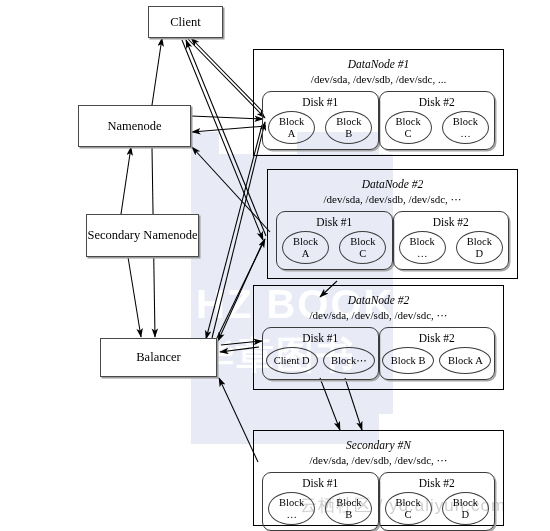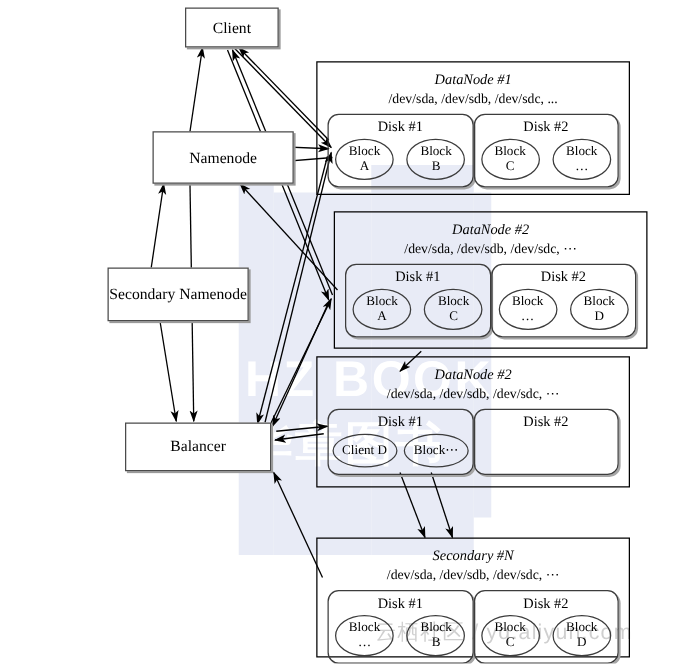--- a/index.html
+++ b/index.html
@@ -210,21 +210,21 @@
       <path d="M345,378 L362,430"></path>
 
       <path d="M258,462 L219,378"></path>
     </g>
   </svg>
 
   <div class="node" style="left:108px; top:6px; width:75px; height:32px;margin-left:40px;">
     <span>Client</span>
   </div>
 
-  <div class="node" style="left:78px; top:105px; width:113px; height:42px;margin-left:44px;">
+  <div class="node" style="left:78px; top:105px; width:113px; height:42px;">
     <span>Namenode</span>
   </div>
 
   <div class="node" style="left:66px; top:214px; width:113px; height:43px;margin-left:20px;">
     <span>Secondary Namenode</span>
   </div>
 
   <div class="node" style="left:100px; top:338px; width:117px; height:39px;">
     <span>Balancer</span>
   </div>
@@ -305,20 +305,28 @@
           <div class="block one-line">
             <span>Client D</span>
           </div>
           <div class="block one-line">
             <span>Block⋯</span>
           </div>
         </div>
       </div>
       <div class="disk">
         <div class="disk-title">Disk #2</div>
+        <div class="blocks">
+          <div class="block one-line">
+            <span>Block B</span>
+          </div>
+          <div class="block one-line">
+            <span>Block A</span>
+          </div>
+        </div>
       </div>
     </div>
   </div>
 
   <div class="datanode" style="left:253px; top:430px; width:251px; height:96px;">
     <div class="dn-title">Secondary #N</div>
     <div class="dn-devs">/dev/sda, /dev/sdb, /dev/sdc, ⋯</div>
     <div class="disks">
       <div class="disk">
         <div class="disk-title">Disk #1</div>

